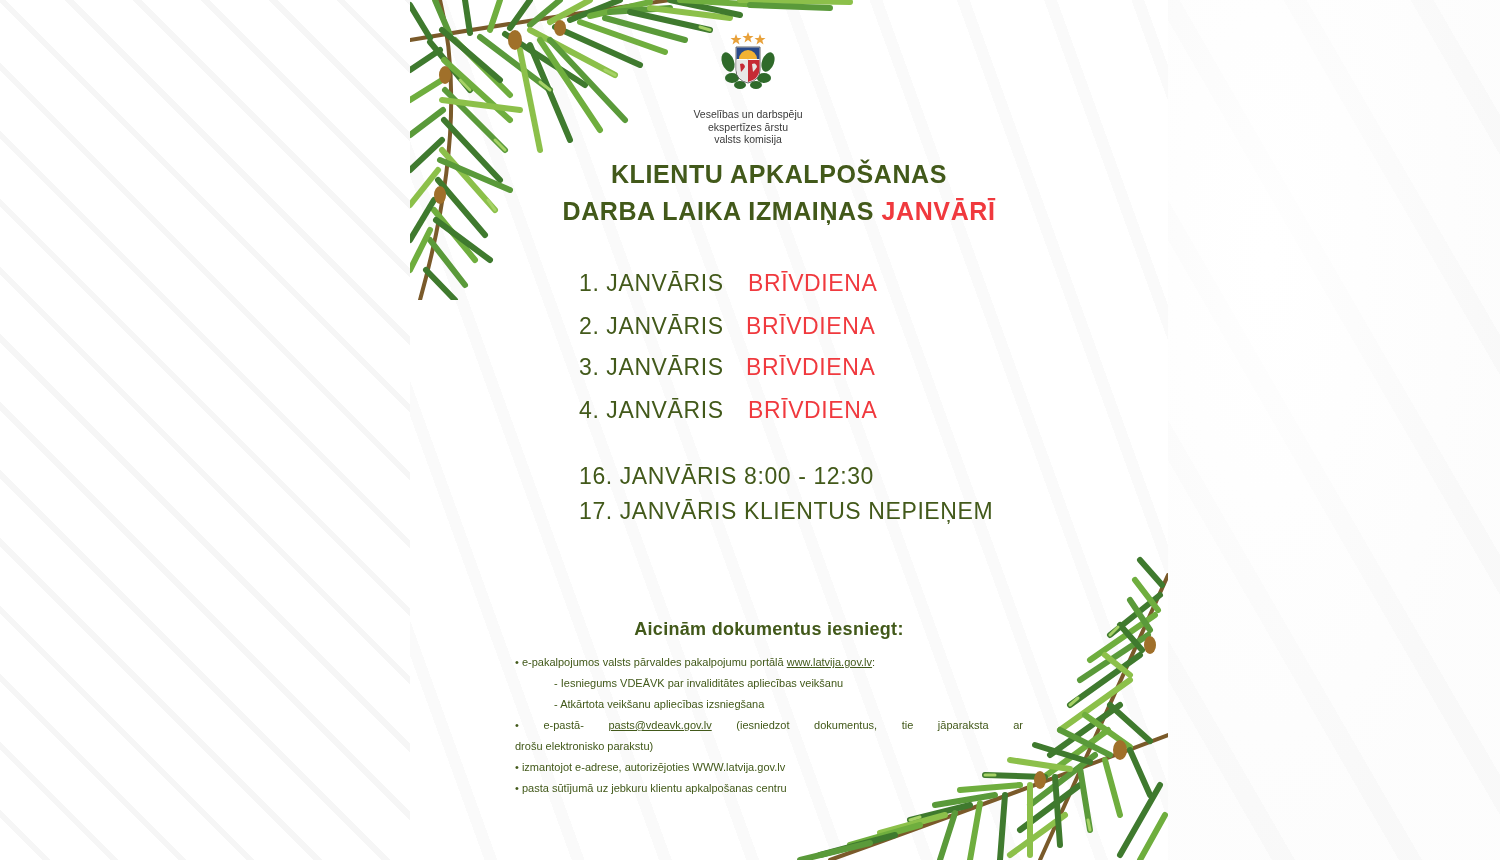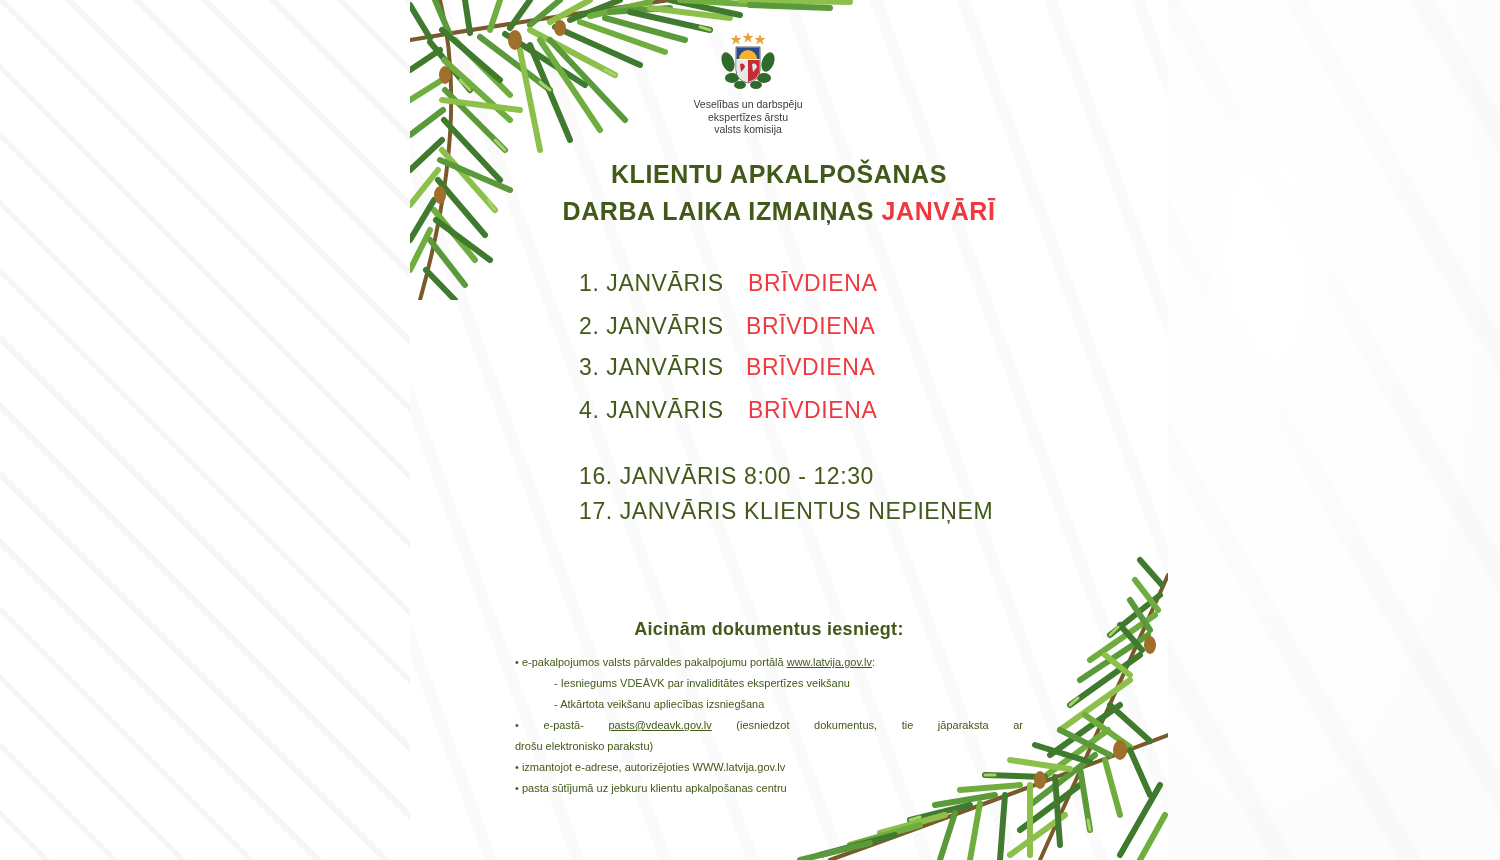--- a/index.html
+++ b/index.html
@@ -43,21 +43,21 @@
   .pine-bottom-right { left: 300px; top: 555px; width: 458px; height: 305px; }
 
   
   .logo {
     position: absolute; left: 270px; top: 32px; width: 136px;
     text-align: center;
   }
   .logo svg { display: block; margin: 0 auto; }
   .logo-text {
     font-size: 10.5px; line-height: 12.5px; color: #3b3b3b;
-    margin-top: 8px;
+    margin-top: 18px;
   }
   .logo-text div { white-space: nowrap; }
 
   
   .title {
     position: absolute; left: 0; width: 738px; top: 156px;
     text-align: center;
     color: #42591a;
     font-weight: bold;
     font-size: 25px; line-height: 37px;
@@ -309,21 +309,21 @@
   <div class="extra-row" style="top:461px;">16. JANVĀRIS 8:00 - 12:30</div>
   <div class="extra-row" style="top:496px;">17. JANVĀRIS KLIENTUS NEPIEŅEM</div>
 
   <div class="docs-heading">Aicinām dokumentus iesniegt:</div>
 
   <div class="docs-list">
     <div class="line">
       <span>•</span><span> e-pakalpojumos valsts pārvaldes pakalpojumu portālā </span><a href="#">www.latvija.gov.lv</a><span>:</span>
     </div>
     <div class="line indent">
-      <span>- </span><span>Iesniegums VDEĀVK par invaliditātes ekspertīzes veikšanu</span>
+      <span>- </span><span>Iesniegums VDEĀVK par invaliditātes apliecības veikšanu</span>
     </div>
     <div class="line indent">
       <span>- </span><span>Atkārtota veikšanu apliecības izsniegšana</span>
     </div>
     <div class="justify">
       <span>•</span><span> e-pastā- </span><a href="#">pasts@vdeavk.gov.lv</a><span> (iesniedzot dokumentus, tie jāparaksta ar</span>
     </div>
     <div class="line">drošu elektronisko parakstu)</div>
     <div class="line">
       <span>•</span><span> izmantojot e-adrese, autorizējoties WWW.latvija.gov.lv</span>

